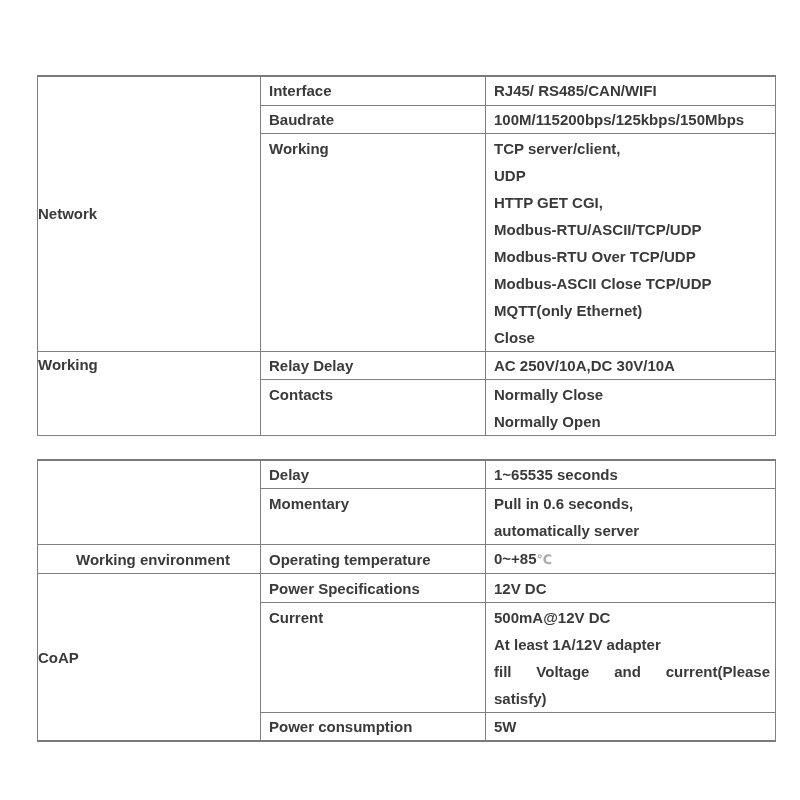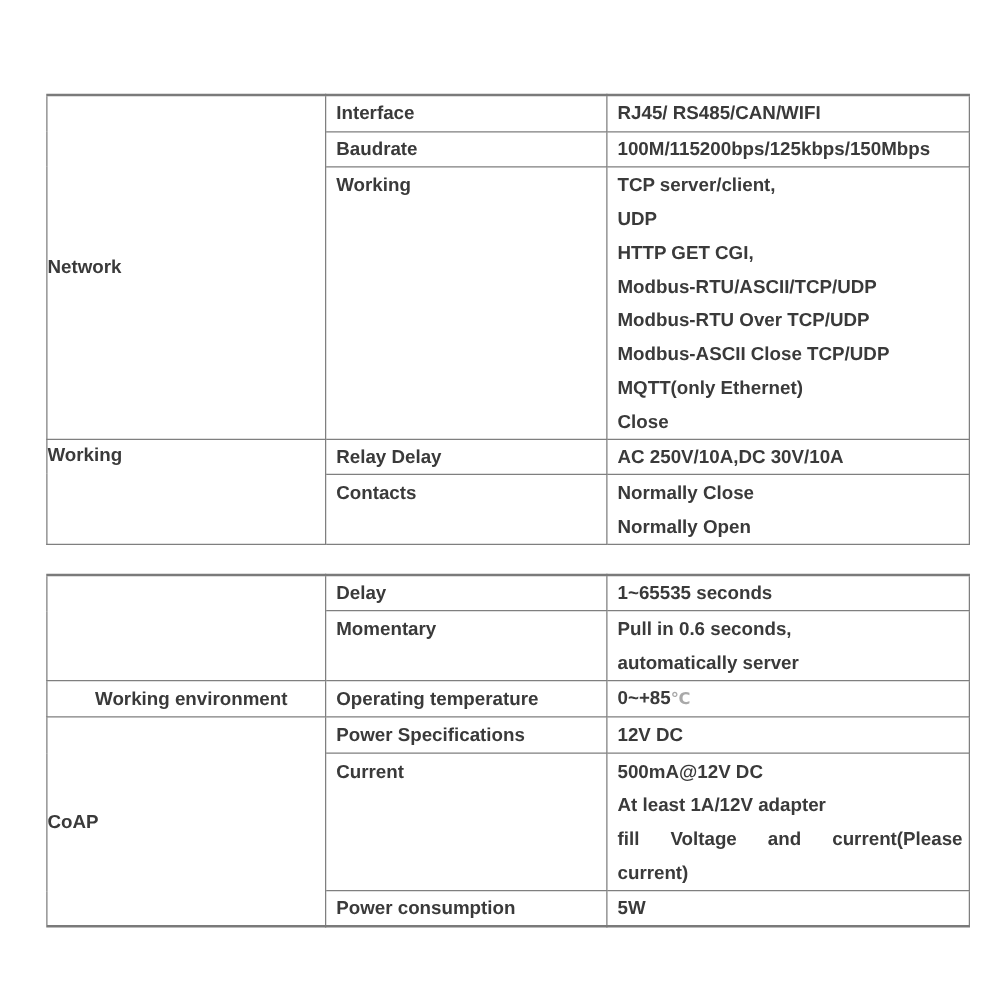--- a/index.html
+++ b/index.html
@@ -178,21 +178,21 @@
         </td>
       </tr>
       <tr id="r-current" class="multi">
         <td class="prop">
           <div class="line">Current</div>
         </td>
         <td class="val">
           <div class="line">500mA@12V DC</div>
           <div class="line">At least 1A/12V adapter</div>
           <div class="line justify">fill Voltage and current(Please</div>
-          <div class="line">current)</div>
+          <div class="line">satisfy)</div>
         </td>
       </tr>
       <tr id="r-consumption">
         <td class="prop">
           <div class="line">Power consumption</div>
         </td>
         <td class="val">
           <div class="line">5W</div>
         </td>
       </tr>

